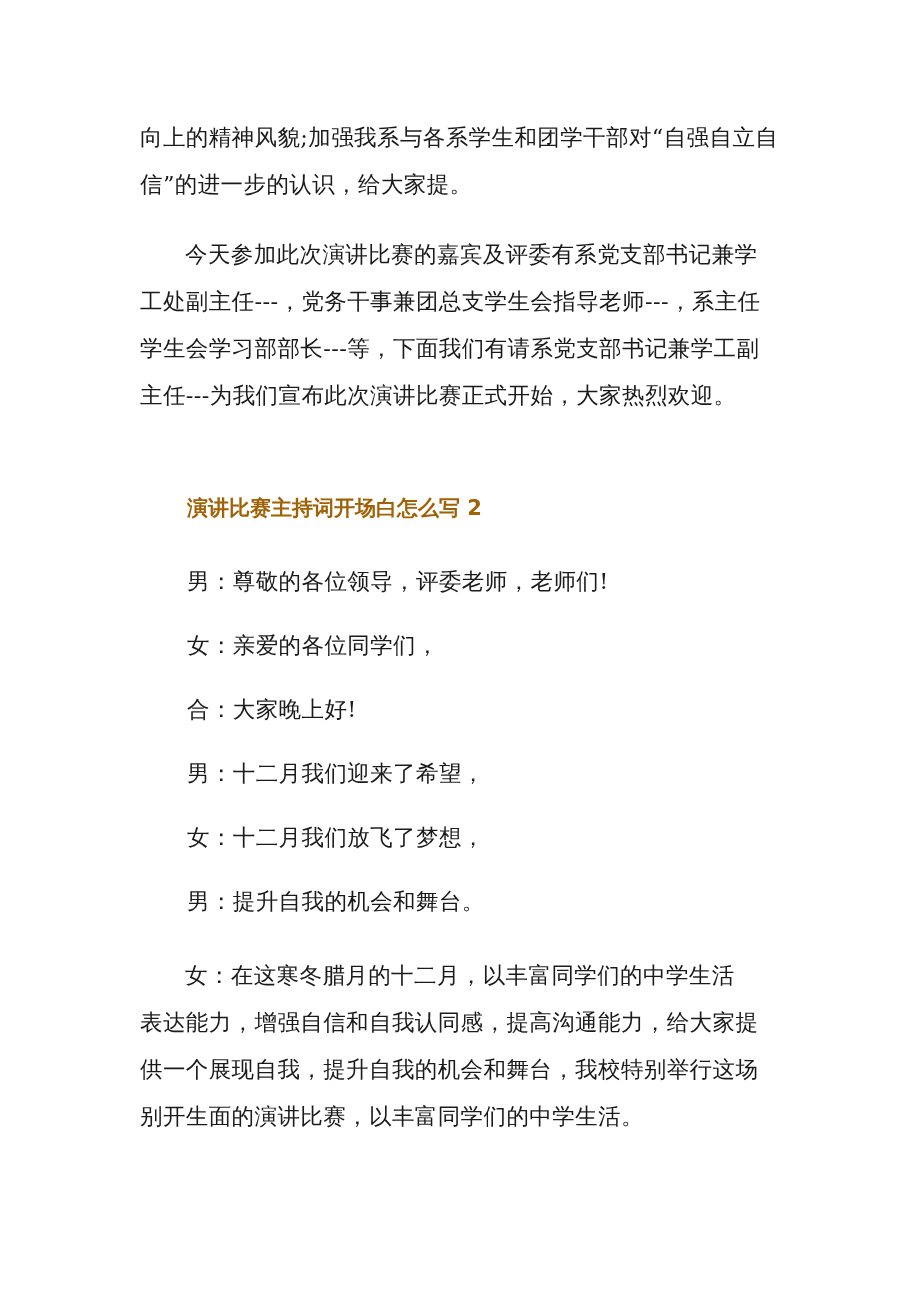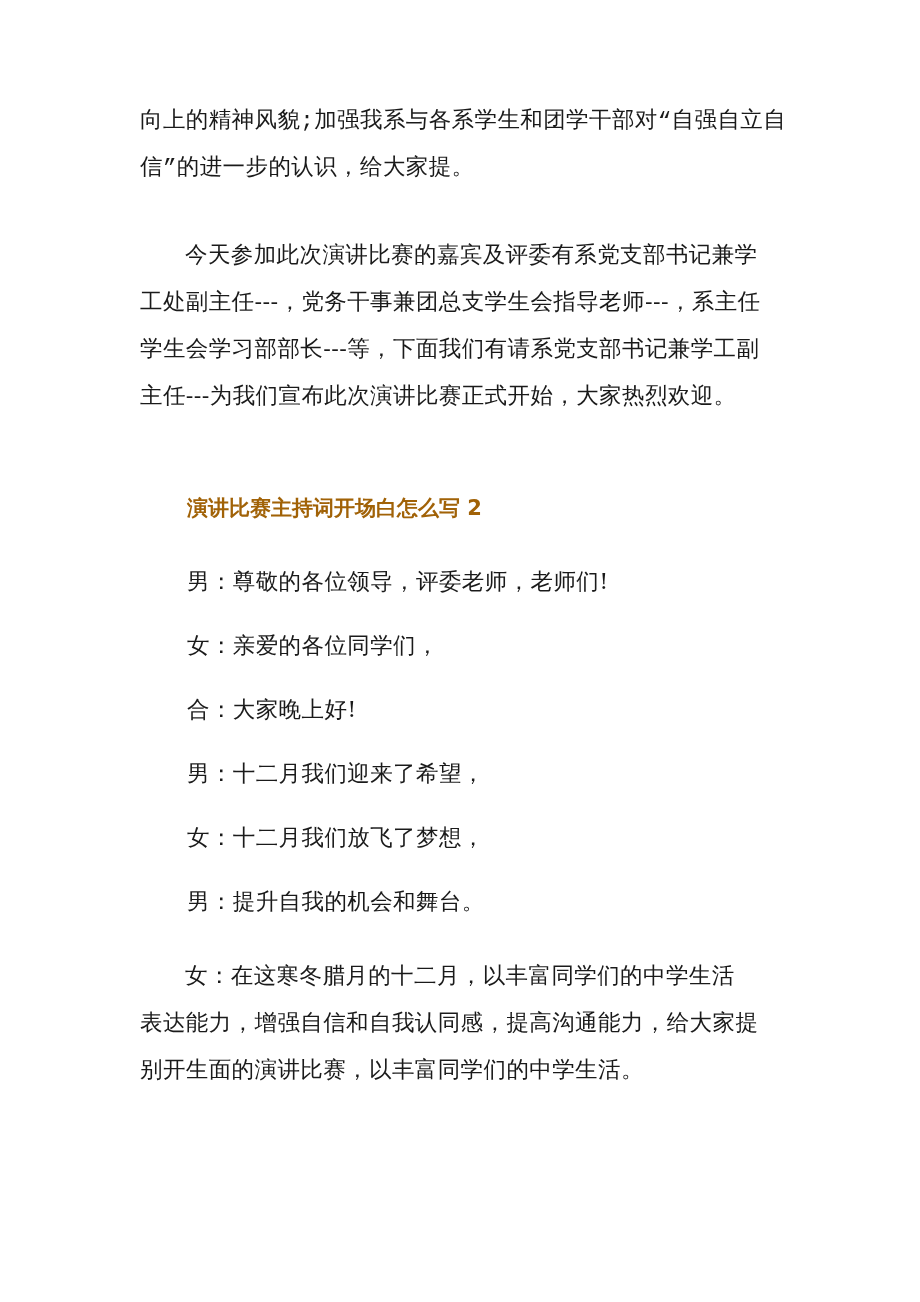--- a/index.html
+++ b/index.html
@@ -11,21 +11,21 @@
   .line { display: block; white-space: nowrap; }
   .heading { position: absolute; left: 47px; font-size: 21px; font-weight: bold; color: #a16207;
              font-family: "DejaVu Sans", "Liberation Sans", sans-serif; white-space: nowrap; }
   .dlg { position: absolute; left: 47px; font-size: 22.5px; white-space: nowrap; letter-spacing: 0.4px; }
 </style>
 </head>
 <body>
 
 <div class="page">
 
-  <div class="para" style="top:98px;font-family:Liberation Mono, monospace;">
+  <div class="para" style="top:114px;">
     <span class="line">向上的精神风貌;加强我系与各系学生和团学干部对“自强自立自</span>
     <span class="line">信”的进一步的认识，给大家提。</span>
   </div>
 
   <div class="para" style="top:231px;">
     <span class="line" style="padding-left:45px;">今天参加此次演讲比赛的嘉宾及评委有系党支部书记兼学</span>
     <span class="line">工处副主任---，党务干事兼团总支学生会指导老师---，系主任</span>
     <span class="line">学生会学习部部长---等，下面我们有请系党支部书记兼学工副</span>
     <span class="line">主任---为我们宣布此次演讲比赛正式开始，大家热烈欢迎。</span>
   </div>
@@ -35,16 +35,17 @@
   <div class="dlg" style="top:566px;">男：尊敬的各位领导，评委老师，老师们!</div>
   <div class="dlg" style="top:630px;">女：亲爱的各位同学们，</div>
   <div class="dlg" style="top:694px;">合：大家晚上好!</div>
   <div class="dlg" style="top:758px;">男：十二月我们迎来了希望，</div>
   <div class="dlg" style="top:822px;">女：十二月我们放飞了梦想，</div>
   <div class="dlg" style="top:886px;">男：提升自我的机会和舞台。</div>
 
   <div class="para" style="top:952px;">
     <span class="line" style="padding-left:45px;">女：在这寒冬腊月的十二月，以丰富同学们的中学生活</span>
     <span class="line">表达能力，增强自信和自我认同感，提高沟通能力，给大家提</span>
+    <span class="line">供一个展现自我，提升自我的机会和舞台，我校特别举行这场</span>
     <span class="line">别开生面的演讲比赛，以丰富同学们的中学生活。</span>
   </div>
 
 </div>
 
 </body></html>

